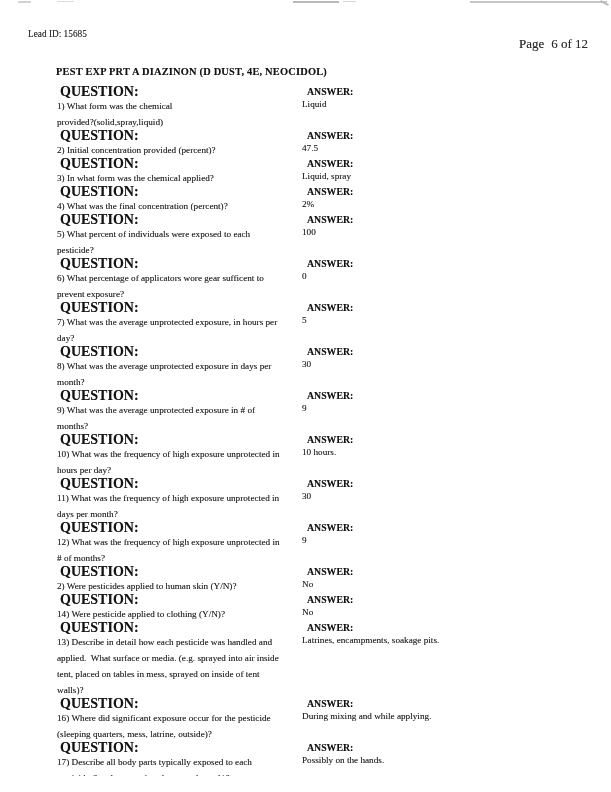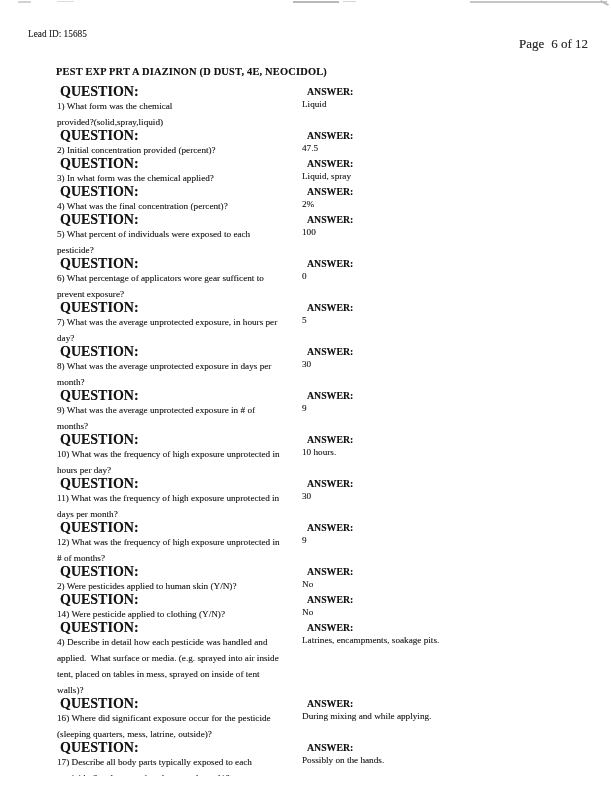--- a/index.html
+++ b/index.html
@@ -189,21 +189,21 @@
   <div class="qa-block">
     <div class="q-label">QUESTION:</div>
     <div class="a-label">ANSWER:</div>
     <div class="q-text">14) Were pesticide applied to clothing (Y/N)?</div>
     <div class="a-text">No</div>
   </div>
 
   <div class="qa-block">
     <div class="q-label">QUESTION:</div>
     <div class="a-label">ANSWER:</div>
-    <div class="q-text">4) Describe in detail how each pesticide was handled and
+    <div class="q-text">13) Describe in detail how each pesticide was handled and
 applied.  What surface or media. (e.g. sprayed into air inside
 tent, placed on tables in mess, sprayed on inside of tent
 walls)?</div>
     <div class="a-text">Latrines, encampments, soakage pits.</div>
   </div>
 
   <div class="qa-block">
     <div class="q-label">QUESTION:</div>
     <div class="a-label">ANSWER:</div>
     <div class="q-text">16) Where did significant exposure occur for the pesticide

